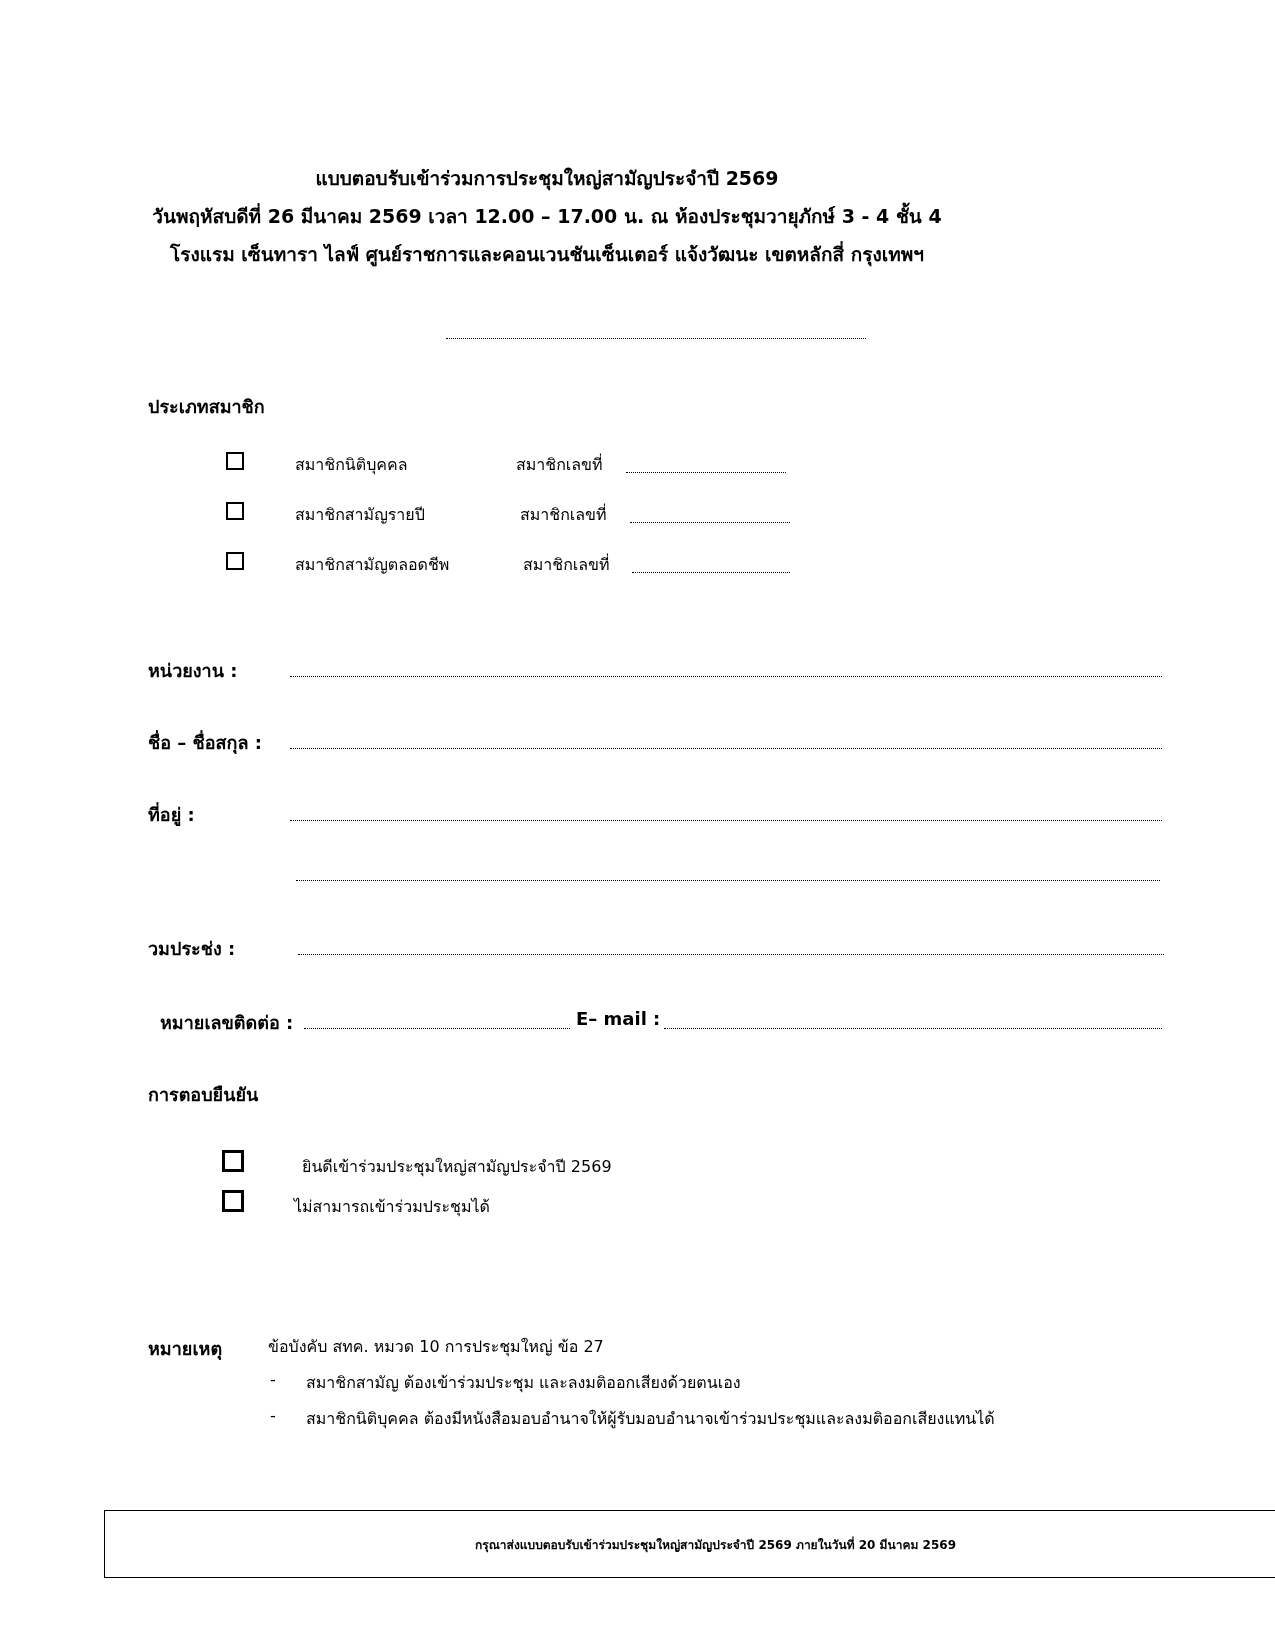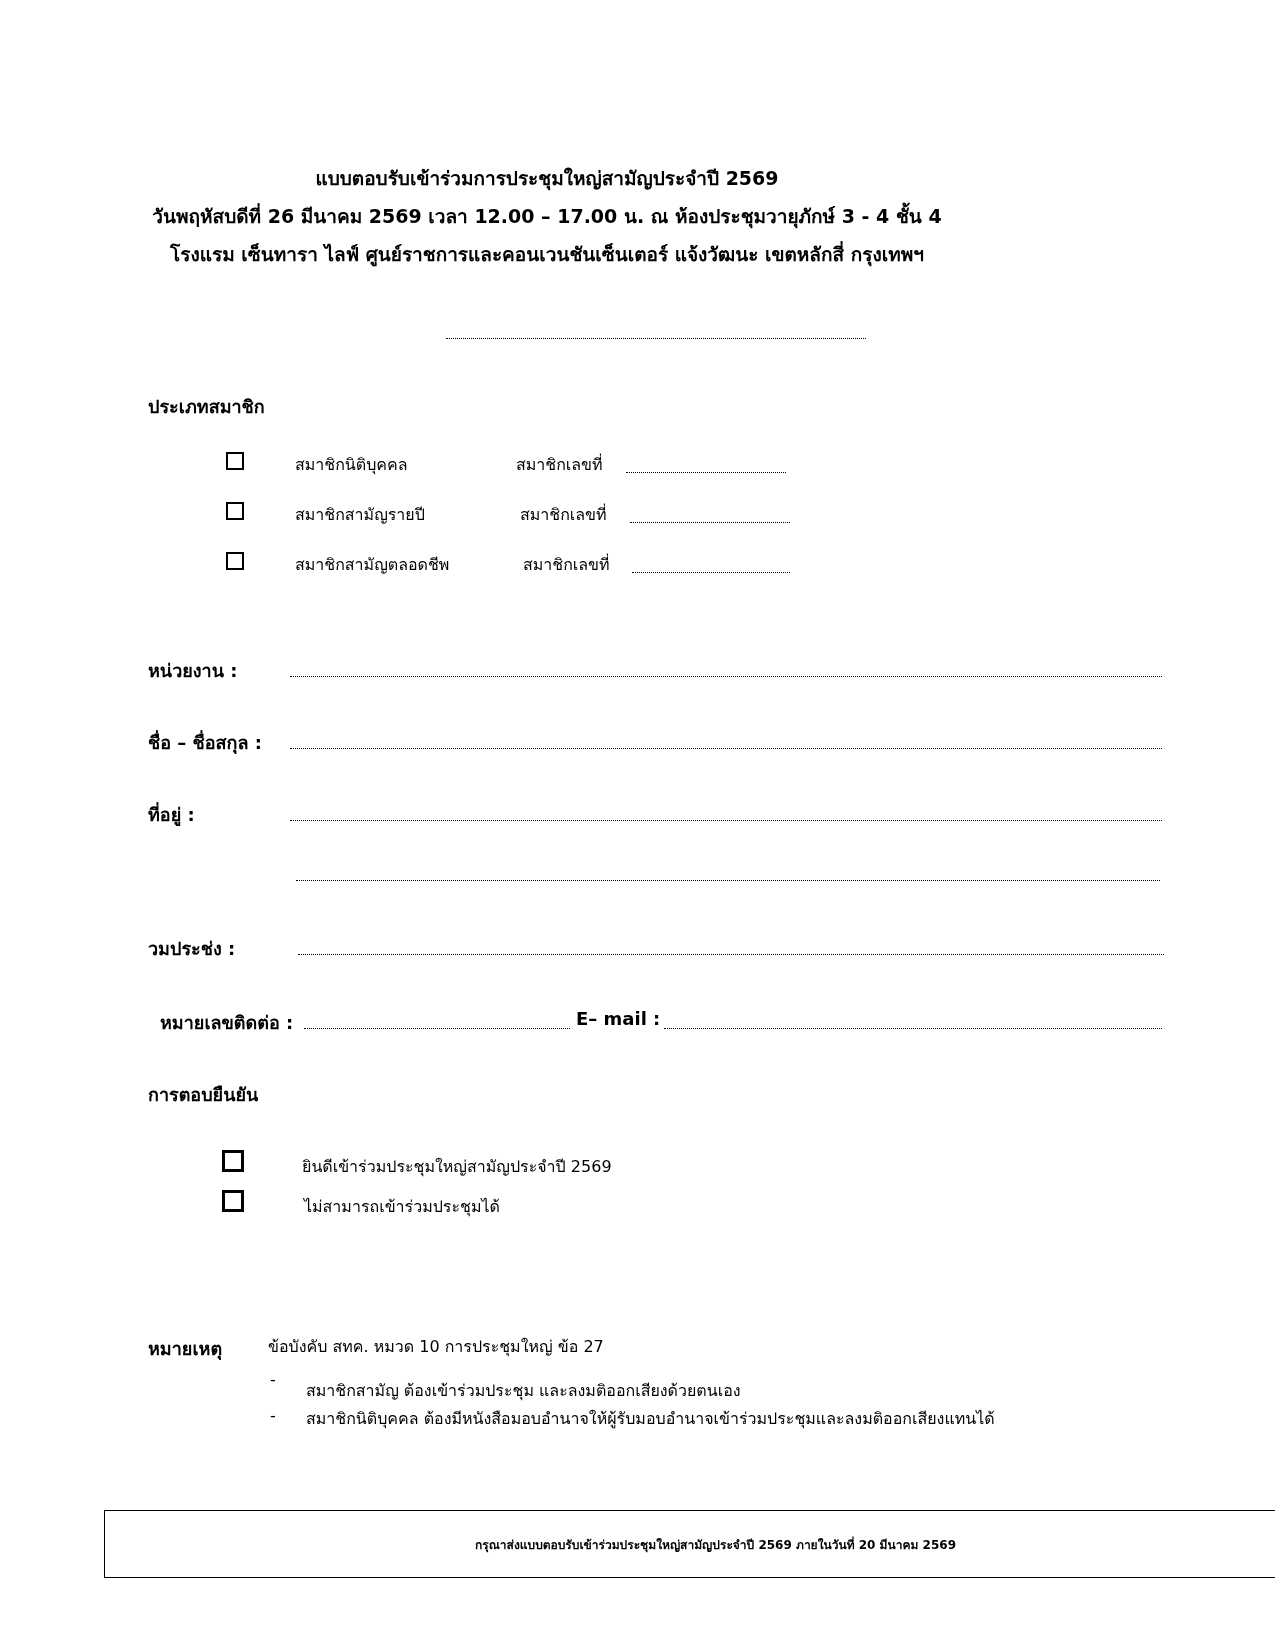--- a/index.html
+++ b/index.html
@@ -56,24 +56,24 @@
 
 <div class="abs lbl" style="left:148px; top:1008px;margin-left:12px;"><span class="bold">หมายเลขติดต่อ :</span></div>
 <div class="abs dots" style="left:304px; top:1028px; width:266px;"></div>
 <div class="abs lbl" style="left:576px; top:1008px;"><span class="bold">E– mail :</span></div>
 <div class="abs dots" style="left:664px; top:1028px; width:498px;"></div>
 
 <div class="abs bold lbl" style="left:148px; top:1080px;">การตอบยืนยัน</div>
 <div class="abs cb2" style="left:222px; top:1150px;"></div>
 <div class="abs txt" style="left:302px; top:1154px;">ยินดีเข้าร่วมประชุมใหญ่สามัญประจำปี 2569</div>
 <div class="abs cb2" style="left:222px; top:1190px;"></div>
-<div class="abs txt" style="left:304px; top:1194px;">ไม่สามารถเข้าร่วมประชุมได้</div>
+<div class="abs txt" style="left:294px; top:1194px;">ไม่สามารถเข้าร่วมประชุมได้</div>
 
 <div class="abs bold lbl" style="left:148px; top:1334px;">หมายเหตุ</div>
 <div class="abs txt" style="left:268px; top:1334px;">ข้อบังคับ สทค. หมวด 10 การประชุมใหญ่ ข้อ 27</div>
 <div class="abs txt" style="left:270px; top:1370px;">-</div>
-<div class="abs txt" style="left:306px; top:1370px;margin-top:8px;">สมาชิกสามัญ ต้องเข้าร่วมประชุม และลงมติออกเสียงด้วยตนเอง</div>
+<div class="abs txt" style="left:306px; top:1370px;">สมาชิกสามัญ ต้องเข้าร่วมประชุม และลงมติออกเสียงด้วยตนเอง</div>
 <div class="abs txt" style="left:270px; top:1406px;">-</div>
 <div class="abs txt" style="left:306px; top:1406px;">สมาชิกนิติบุคคล ต้องมีหนังสือมอบอำนาจให้ผู้รับมอบอำนาจเข้าร่วมประชุมและลงมติออกเสียงแทนได้</div>
 
 <div class="abs notebox">
   <span>กรุณาส่งแบบตอบรับเข้าร่วมประชุมใหญ่สามัญประจำปี 2569 ภายในวันที่ 20 มีนาคม 2569</span>
 </div>
 
 </body></html>

